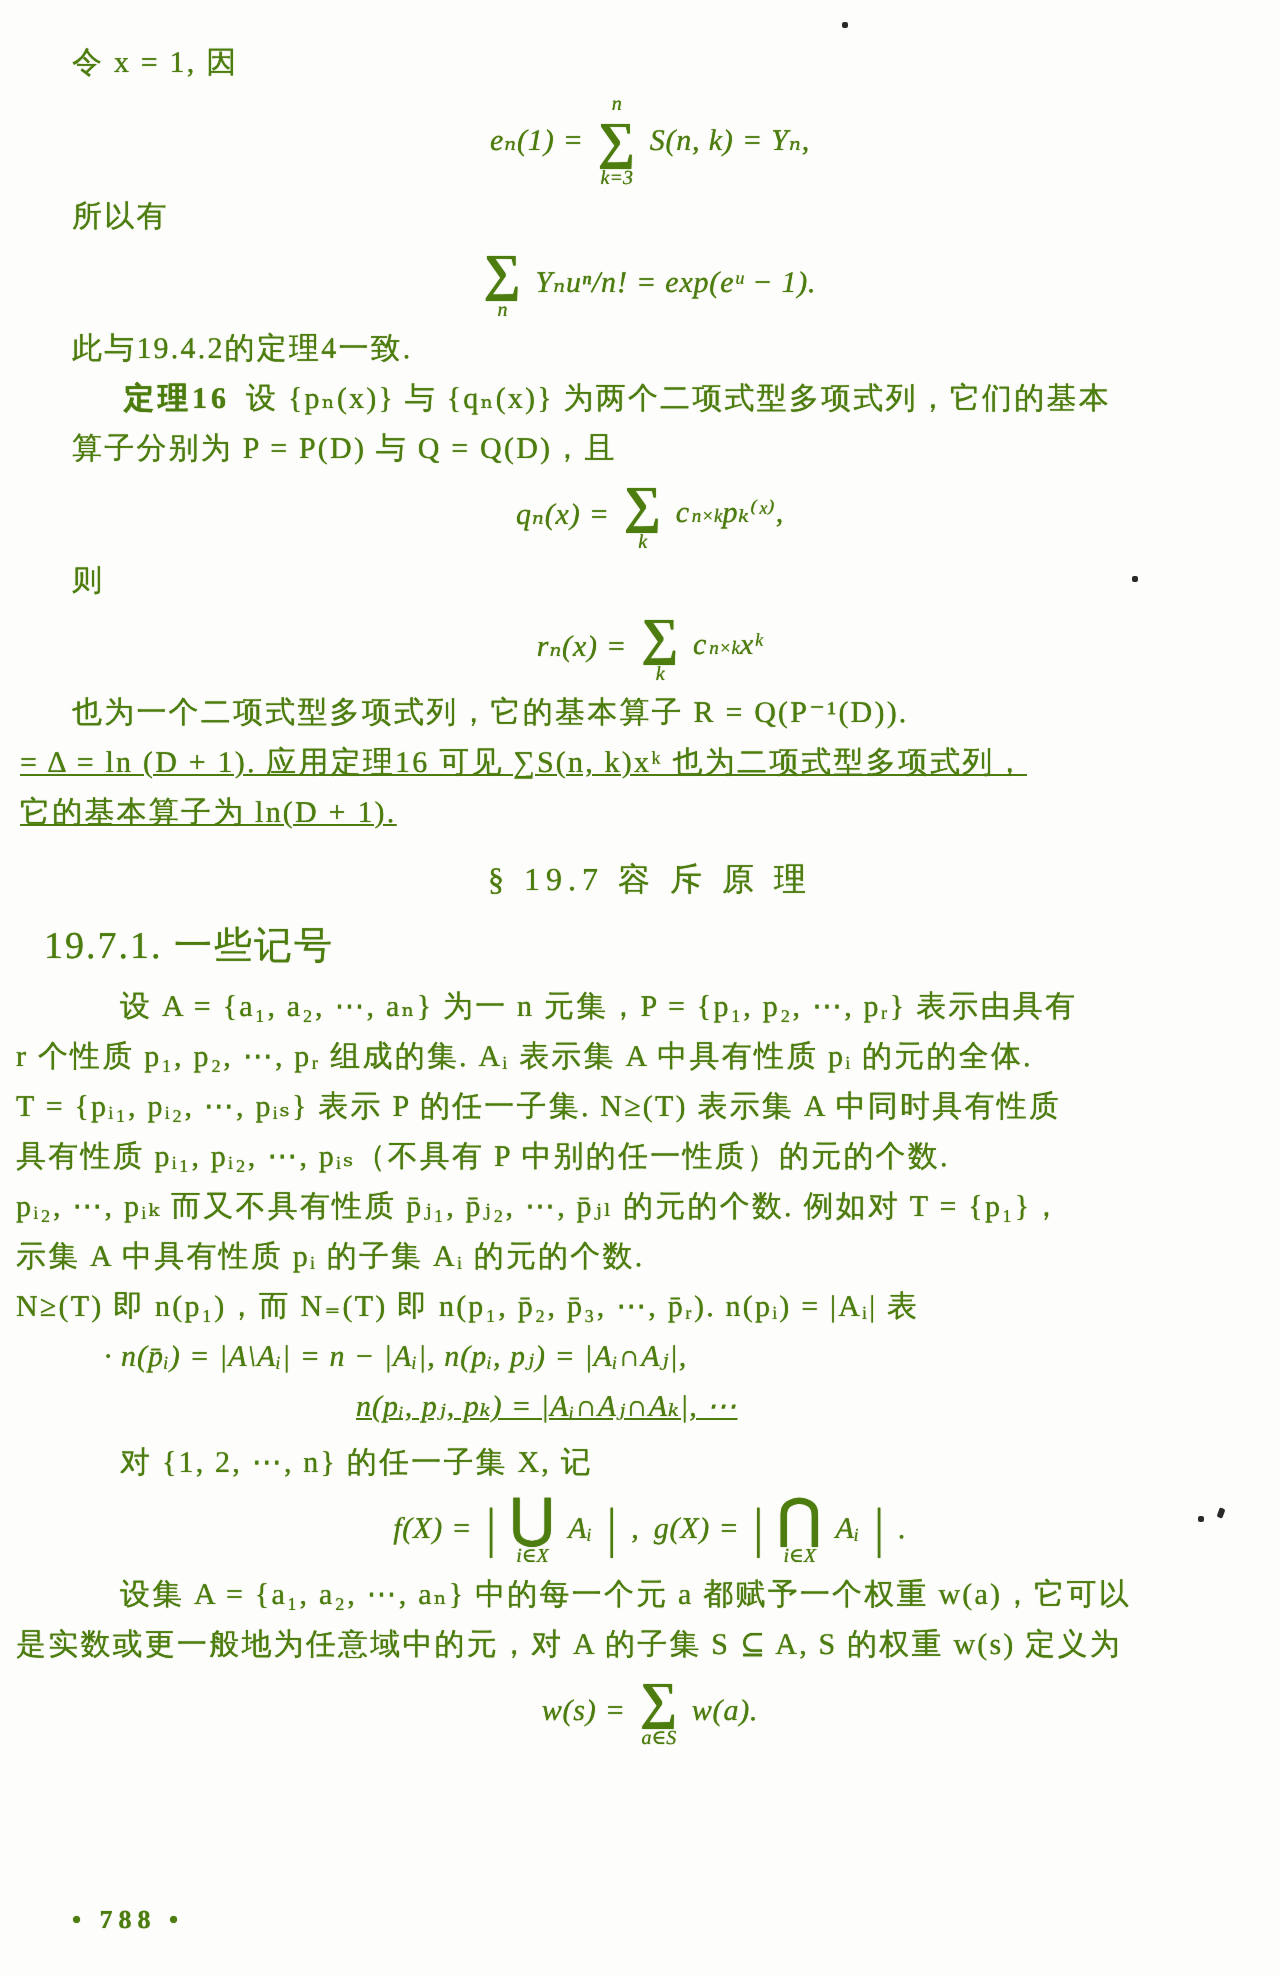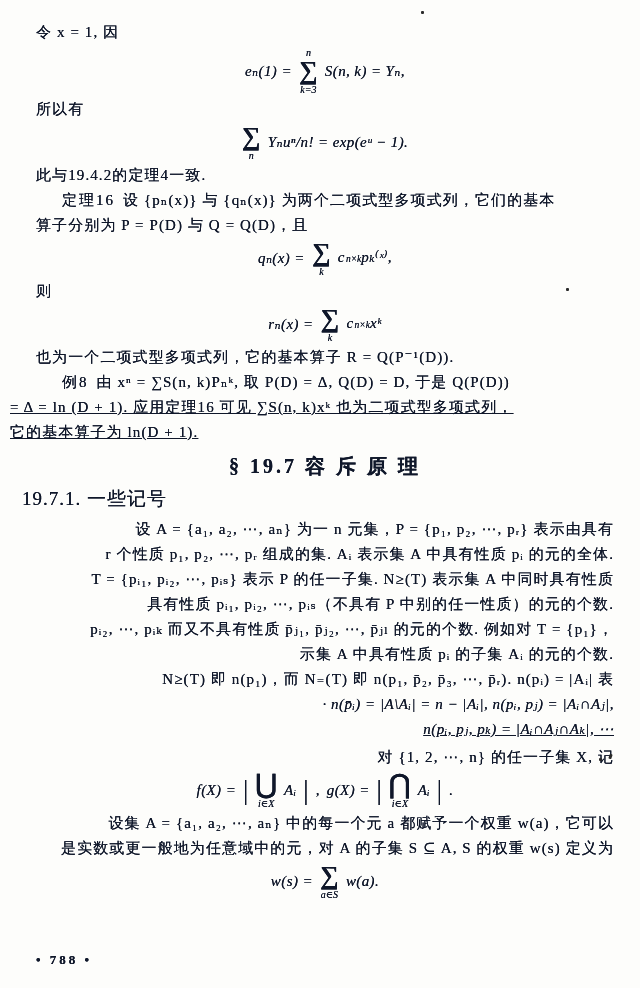--- a/index.html
+++ b/index.html
@@ -1,46 +1,46 @@
 <!DOCTYPE html>
 <html><head>
 <meta charset="utf-8">
 <style>
   html,body{margin:0;padding:0;background:#ffffff;}
   .page{
     position:relative;width:640px;height:988px;box-sizing:border-box;
-    background:#fdfdfb;color:#0f172a;overflow:hidden;
+    background:#fdfdfb;color:#4d7c0f;overflow:hidden;
     padding:20px 26px 0 36px;
     font-family:"Liberation Serif","DejaVu Serif",serif;
     font-size:15px;line-height:25px;
     text-shadow:0 0 .5px currentColor;
   }
   .cjk-line{white-space:nowrap;letter-spacing:1.1px;}
   .ti26{text-indent:26px;}
   .ti52{text-indent:52px;}
-  .shift{margin-left:-28px;text-align:right;}
+  .shift{margin-left:-28px;}
   .shift2{margin-left:-26px;text-decoration:underline;}
-  .lbl{font-weight:normal;margin-right:8px;letter-spacing:2px;}
+  .lbl{font-weight:bold;margin-right:8px;letter-spacing:2px;}
   .formula{
     display:flex;justify-content:center;align-items:center;gap:7px;
     font-style:italic;letter-spacing:.4px;white-space:nowrap;
   }
   .f-tall{margin:2px 0;}
   .bigop{display:inline-flex;flex-direction:column;align-items:center;line-height:1;font-style:normal;}
   .bigop .op{font-size:26px;font-weight:bold;line-height:1;}
   .bigop .lim{font-size:10px;line-height:11px;font-style:italic;letter-spacing:0;}
   sub.msub{font-size:9.5px;letter-spacing:0;margin-left:1px;}
   .mgroup{display:inline-flex;align-items:baseline;}
   .tallbar{font-size:24px;font-weight:normal;transform:scaleY(1.15);font-style:normal;}
-  .sec-title{text-align:center;font-weight:bold;font-size:20px;line-height:26px;
+  .sec-title{text-align:center;font-weight:normal;font-size:16px;line-height:26px;
              letter-spacing:3px;margin:8px 0 6px 0;white-space:nowrap;}
   .sub-title{font-weight:normal;font-size:19px;line-height:24px;margin:8px 0 6px -14px;
              letter-spacing:1px;white-space:nowrap;}
   .disp-line{font-style:italic;letter-spacing:.5px;white-space:nowrap;}
-  .dl1{margin-left:56px;}
+  .dl1{margin-left:44px;}
   .dl2{margin-left:170px;text-decoration:underline;}
   .page-number{position:absolute;left:36px;bottom:16px;font-size:13px;font-weight:bold;letter-spacing:3px;}
   .speck{position:absolute;background:#2a2a2a;border-radius:1px;}
   .sp1{left:421px;top:11px;width:3px;height:3px;}
   .sp2{left:599px;top:758px;width:3px;height:3px;}
   .sp3{left:609px;top:754px;width:3px;height:5px;transform:rotate(20deg);}
   .sp4{left:566px;top:288px;width:3px;height:3px;}
   .gap-s{height:3px;}
 </style>
 </head>
@@ -103,23 +103,20 @@
     </span>
     <span class="mgroup">
         <span>c</span>
         <sub class="msub">n×k</sub>
         <span>xᵏ</span>
       </span>
   </div>
 
   <div class="cjk-line">也为一个二项式型多项式列，它的基本算子 R = Q(P⁻¹(D)).</div>
 
-  <div class="cjk-line ti26">
-    <b class="lbl">例8</b><span>由 xⁿ = ∑S(n, k)Pₙᵏ, 取 P(D) = Δ, Q(D) = D, 于是 Q(P(D))</span>
-  </div>
   <div class="cjk-line shift2">= Δ = ln (D + 1).  应用定理16 可见 ∑S(n, k)xᵏ 也为二项式型多项式列，</div>
   <div class="cjk-line shift2">它的基本算子为 ln(D + 1).</div>
 
   <div class="sec-title">§ 19.7  容 斥 原 理</div>
   <div class="sub-title">19.7.1. 一些记号</div>
 
   <div class="shift">
     <div class="cjk-line ti52">设 A = {a₁, a₂, ⋯, aₙ} 为一 n 元集，P = {p₁, p₂, ⋯, pᵣ} 表示由具有</div>
     <div class="cjk-line">r 个性质 p₁, p₂, ⋯, pᵣ 组成的集.  Aᵢ 表示集 A 中具有性质 pᵢ 的元的全体.</div>
     <div class="cjk-line">T = {pᵢ₁, pᵢ₂, ⋯, pᵢₛ} 表示 P 的任一子集.  N≥(T) 表示集 A 中同时具有性质</div>

